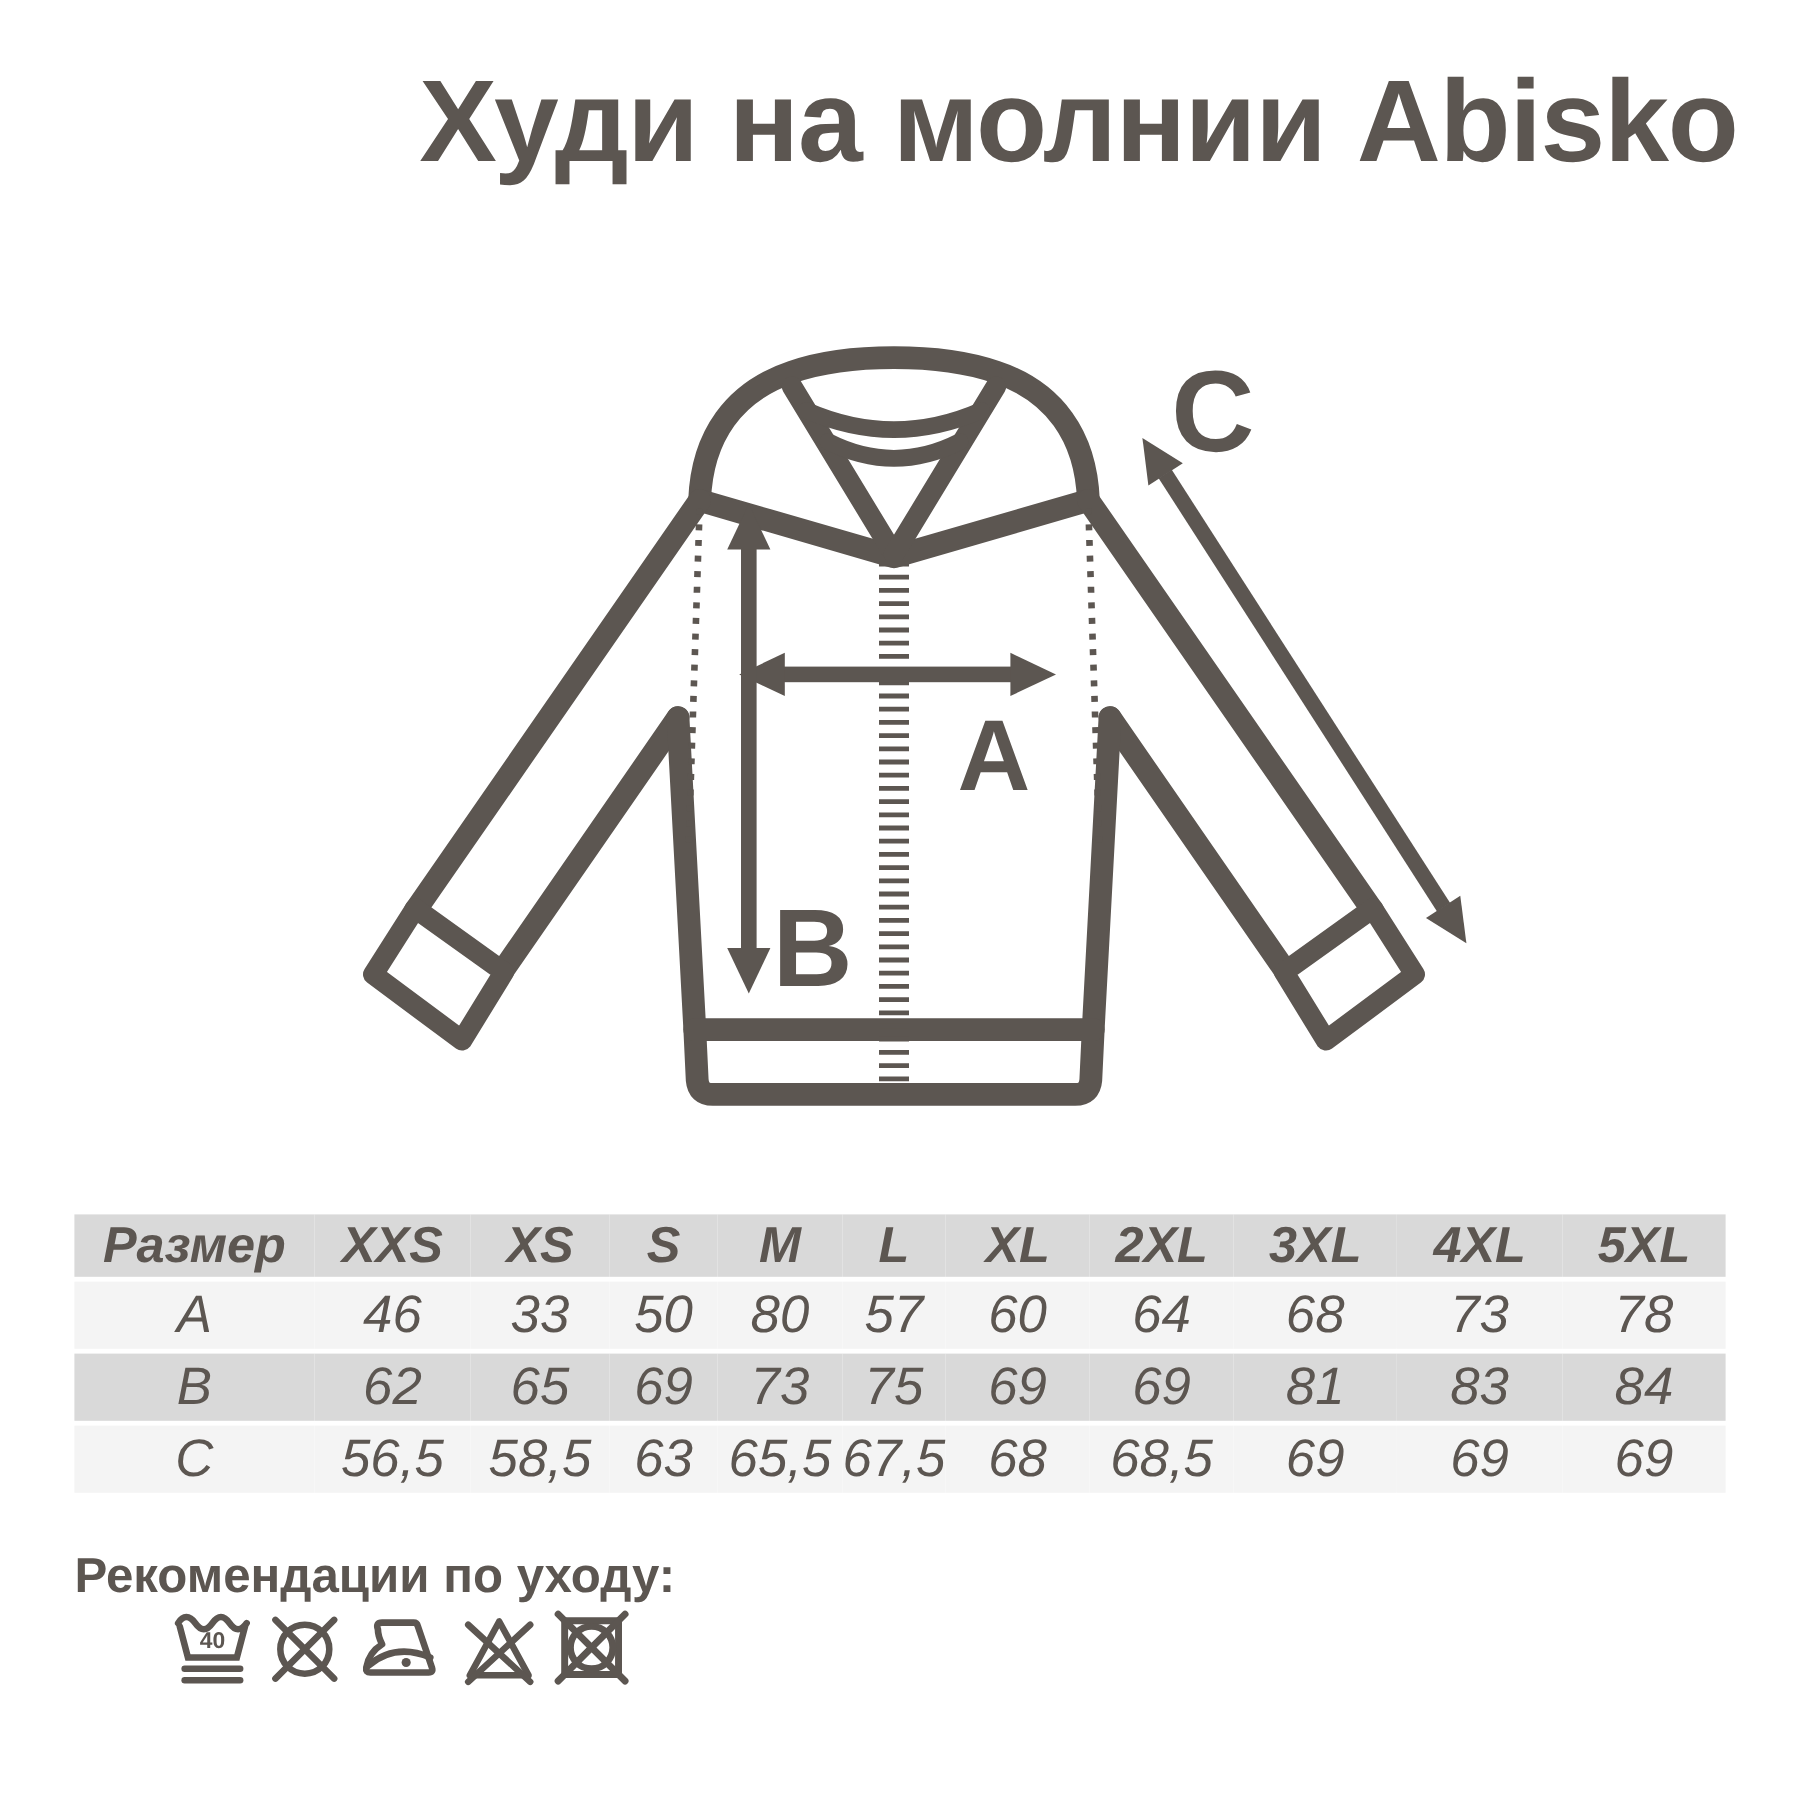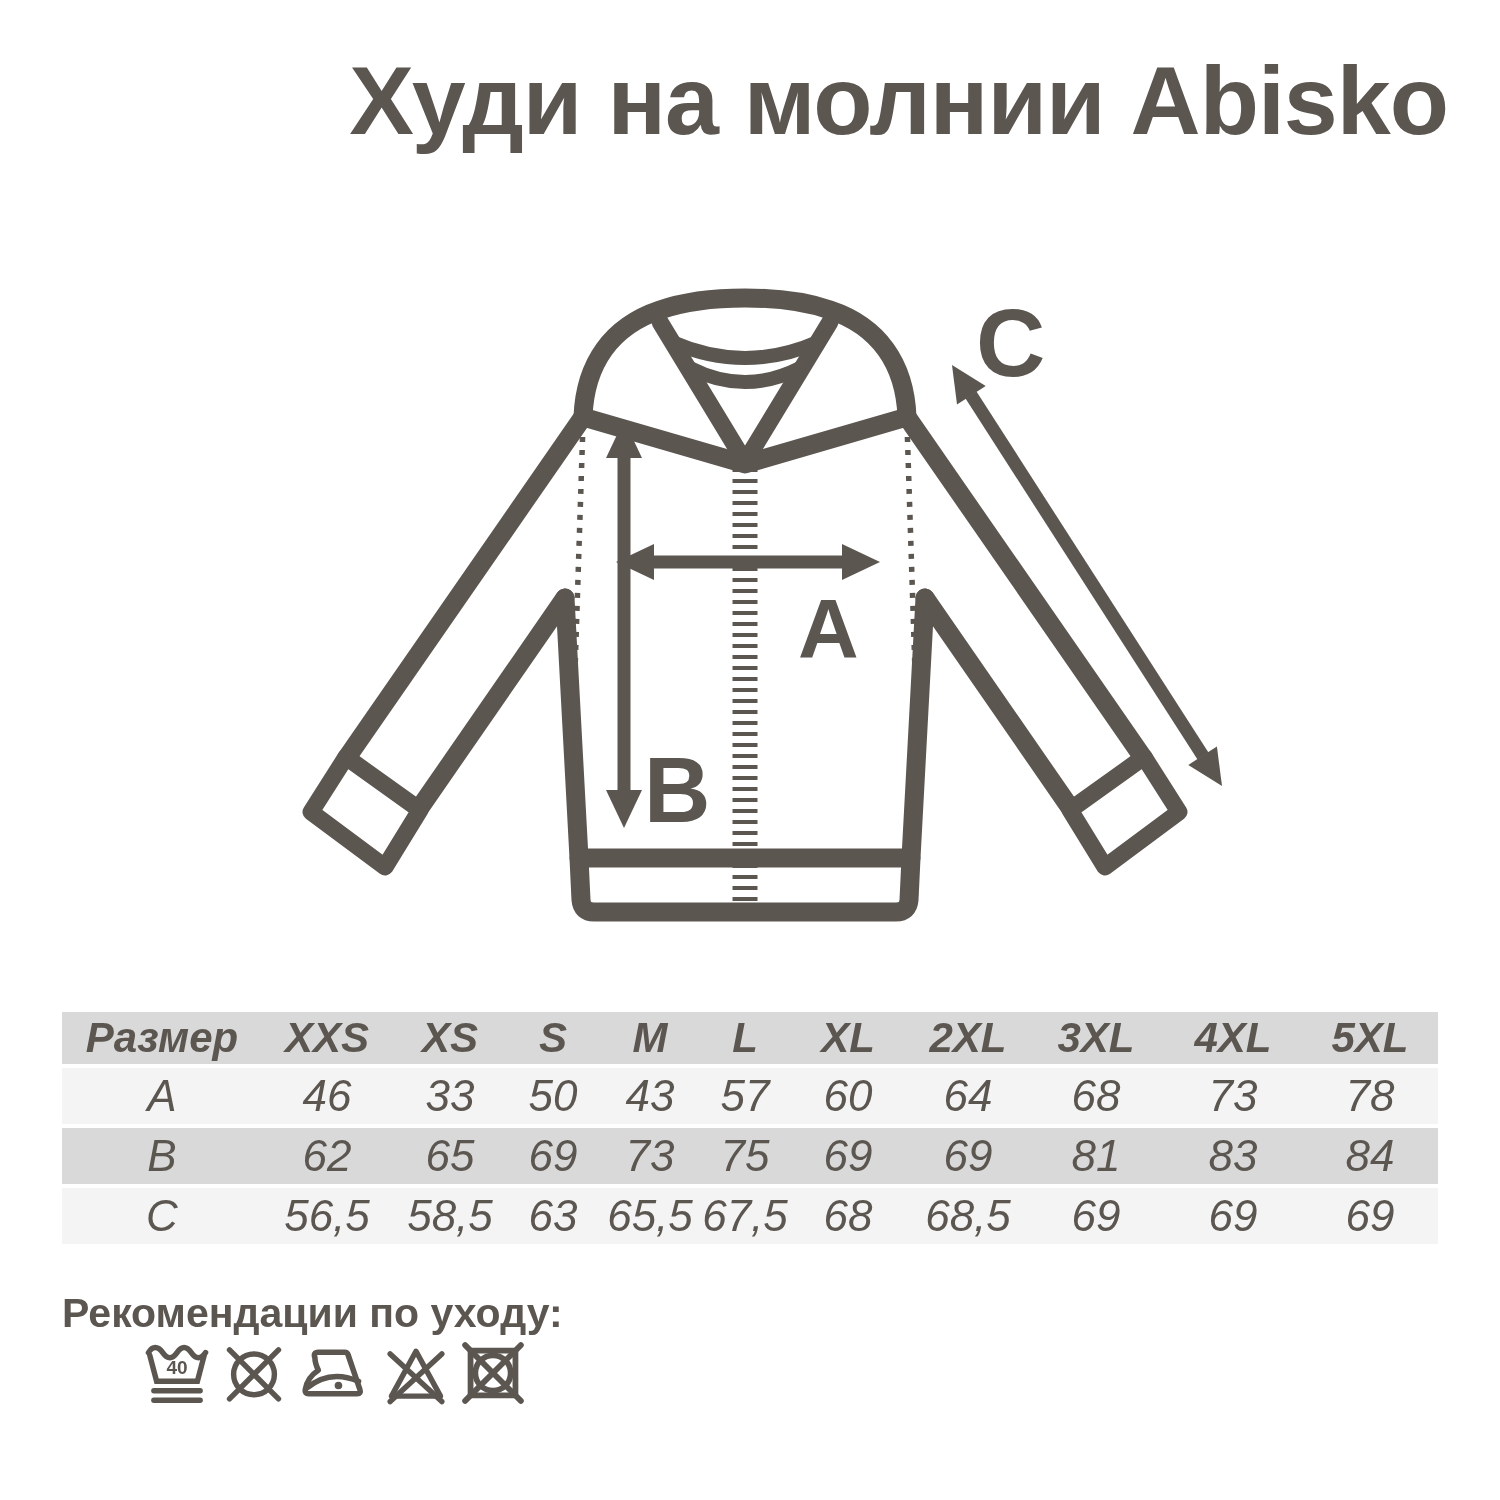--- a/index.html
+++ b/index.html
@@ -115,21 +115,21 @@
             <th>4XL</th>
             <th>5XL</th>
           </tr>
         </thead>
       <tbody>
           <tr class="band-light">
             <td>A</td>
             <td>46</td>
             <td>33</td>
             <td>50</td>
-            <td>43</td>
+            <td>80</td>
             <td>57</td>
             <td>60</td>
             <td>64</td>
             <td>68</td>
             <td>73</td>
             <td>78</td>
           </tr>
           <tr class="band-dark">
             <td>B</td>
             <td>62</td>

